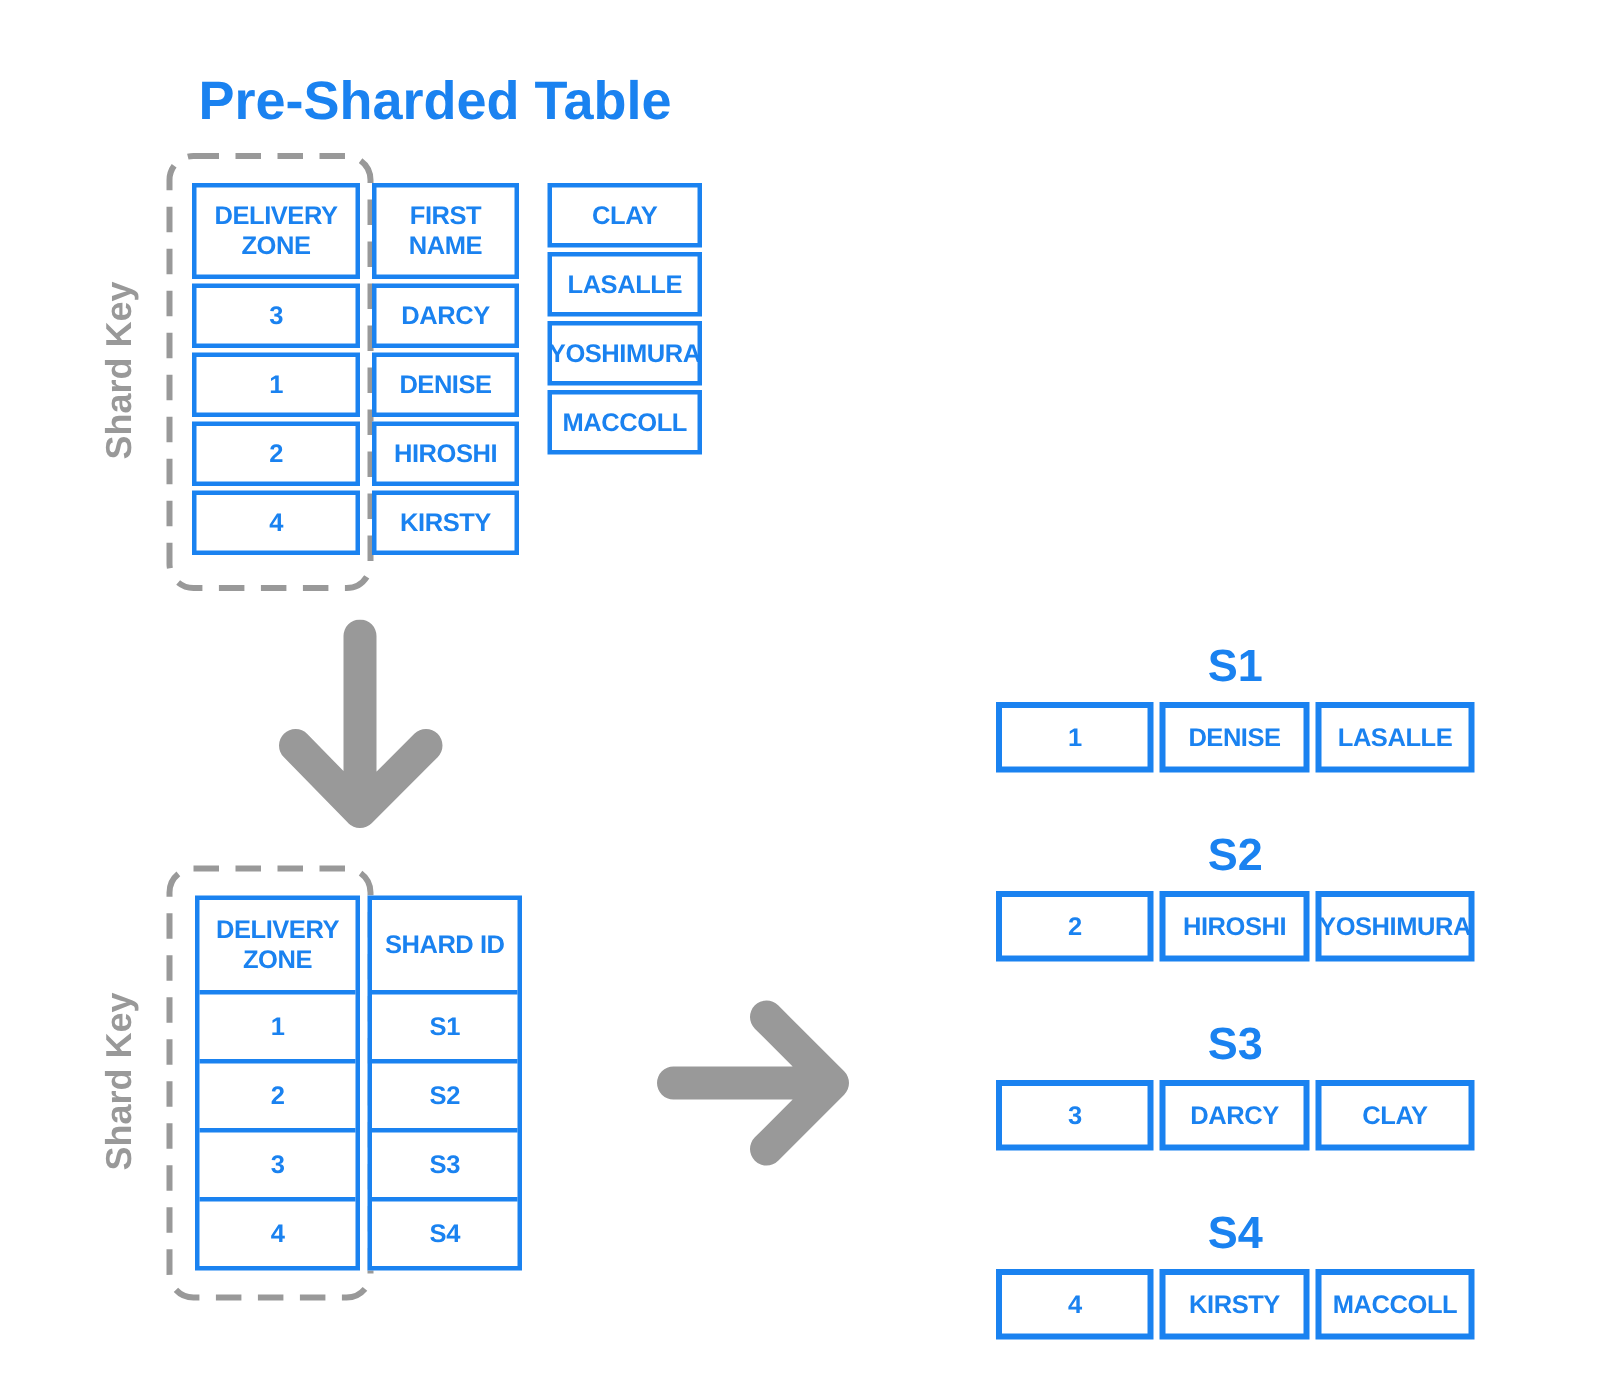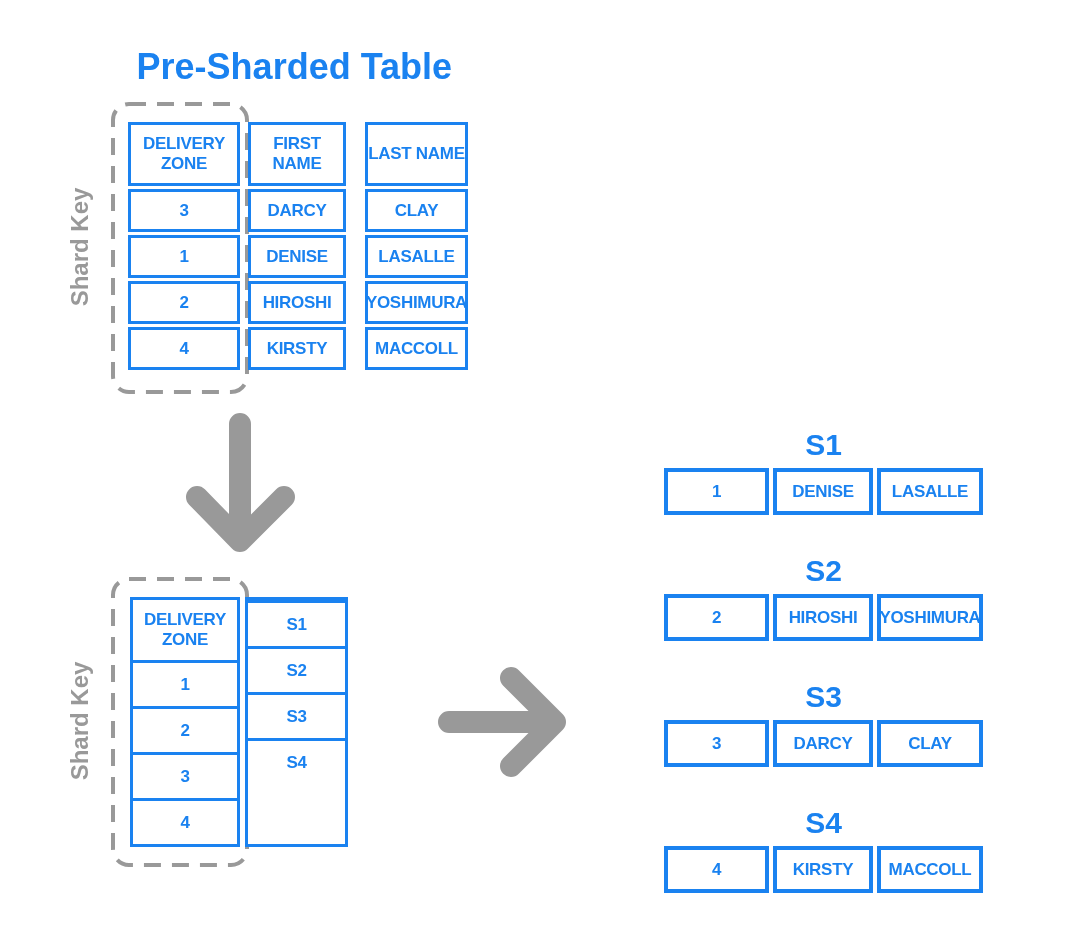--- a/index.html
+++ b/index.html
@@ -7,21 +7,21 @@
     --gray:#999999;
   }
   html,body{margin:0;padding:0;background:#ffffff;}
   .canvas{
     position:relative;width:1080px;height:929px;background:#ffffff;
     font-family:"Liberation Sans", sans-serif;overflow:hidden;
   }
   .abs{position:absolute;}
   
   .main-title{
-    left:128px;top:46px;width:324px;text-align:right;
+    left:128px;top:46px;width:324px;text-align:center;
     font-size:36px;font-weight:bold;color:var(--blue);white-space:nowrap;
   }
   
   .cell{
     box-sizing:border-box;border:3px solid var(--blue);
     display:flex;align-items:center;justify-content:center;
     color:var(--blue);font-weight:bold;font-size:17px;letter-spacing:-0.3px;
     text-align:center;background:#fff;
   }
   .cell.data{white-space:nowrap;}
@@ -99,21 +99,20 @@
       <div class="cell data">4</div>
     </div>
     <div class="pcol pcol-2">
       <div class="cell hdr">FIRST NAME</div>
       <div class="cell data">DARCY</div>
       <div class="cell data">DENISE</div>
       <div class="cell data">HIROSHI</div>
       <div class="cell data">KIRSTY</div>
     </div>
     <div class="pcol pcol-3">
-      <div class="cell hdr">LAST NAME</div>
       <div class="cell data">CLAY</div>
       <div class="cell data">LASALLE</div>
       <div class="cell data">YOSHIMURA</div>
       <div class="cell data">MACCOLL</div>
     </div>
   </div>
 
   <svg class="abs arrow-svg" style="left:178px;top:413px;" width="130" height="147">
     <path d="M62 11 L62 128 M19 84 L62 128 L106 84" fill="none" stroke="#999999" stroke-width="22" stroke-linecap="round" stroke-linejoin="round"></path>
   </svg>
@@ -126,20 +125,21 @@
 
   <div class="abs map-table">
     <div class="mcol mcol-1">
       <div class="mcell hdr">DELIVERY ZONE</div>
       <div class="mcell">1</div>
       <div class="mcell">2</div>
       <div class="mcell">3</div>
       <div class="mcell">4</div>
     </div>
     <div class="mcol mcol-2">
+      <div class="mcell hdr">SHARD ID</div>
       <div class="mcell">S1</div>
       <div class="mcell">S2</div>
       <div class="mcell">S3</div>
       <div class="mcell">S4</div>
     </div>
   </div>
 
   <svg class="abs arrow-svg" style="left:438px;top:666px;" width="136" height="112">
     <path d="M11 56 L117 56 M73 12 L117 56 L73 100" fill="none" stroke="#999999" stroke-width="22" stroke-linecap="round" stroke-linejoin="round"></path>
   </svg>

